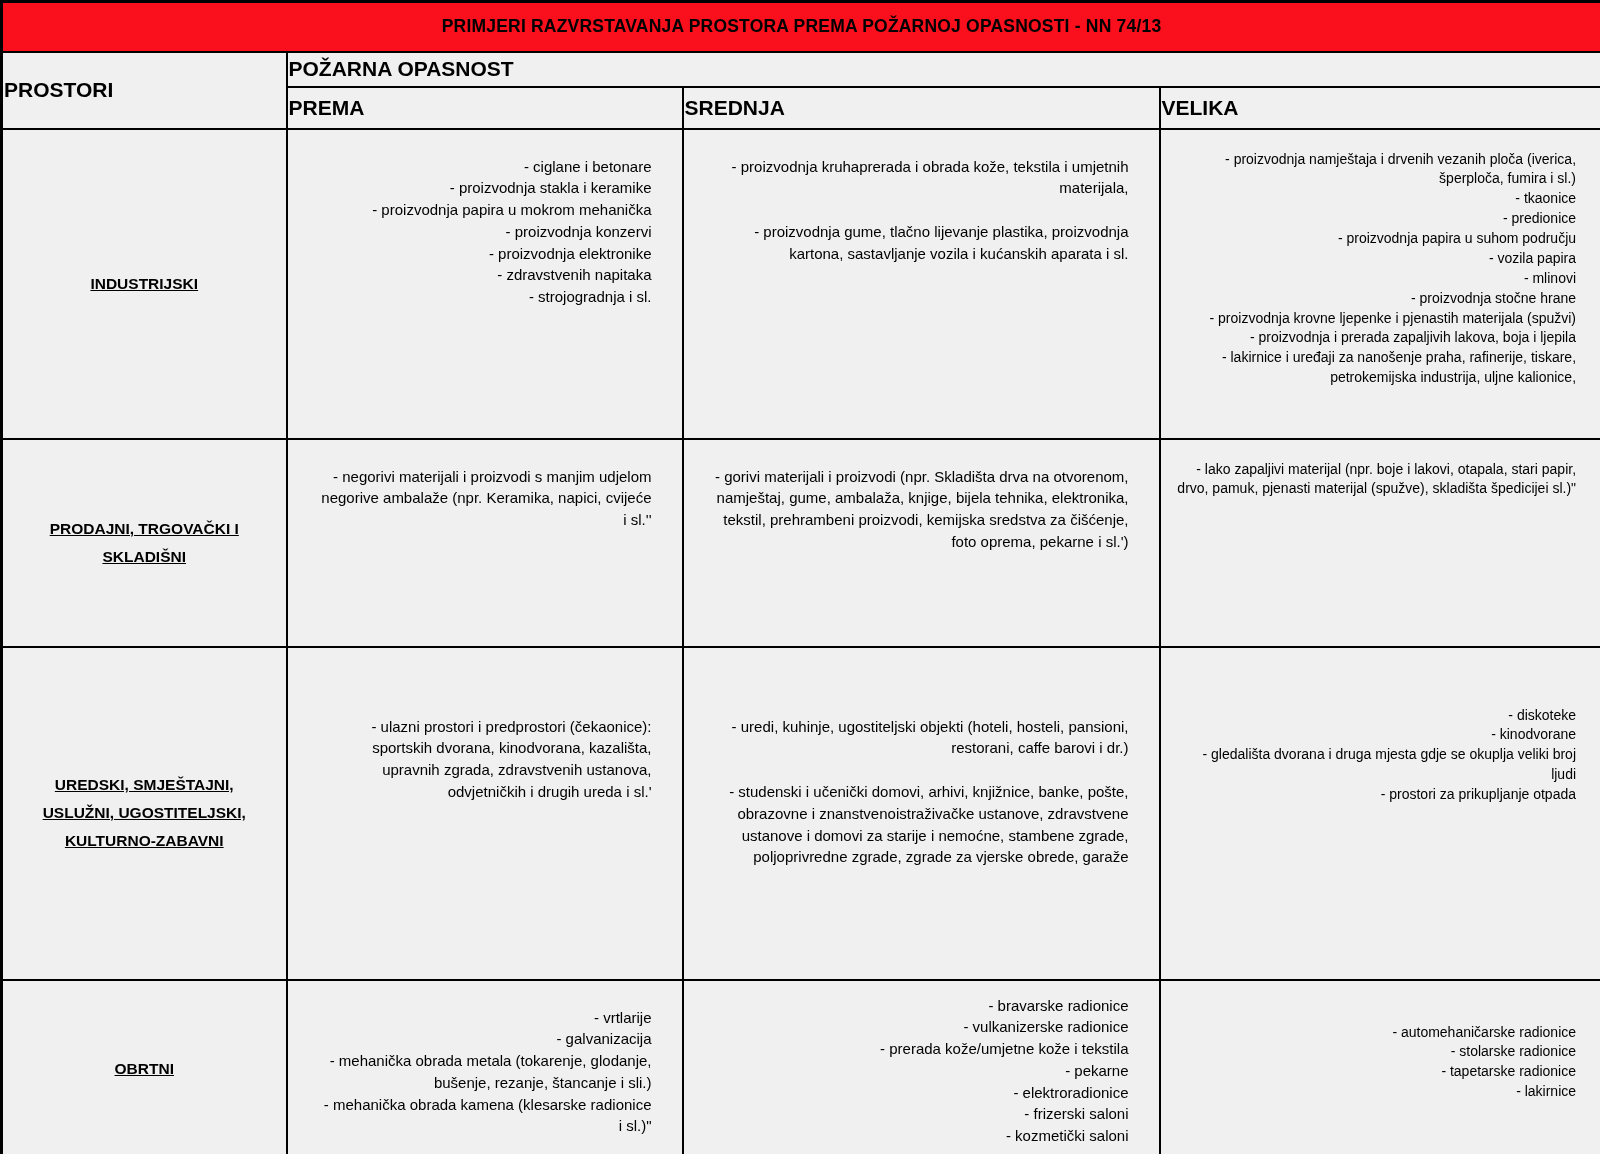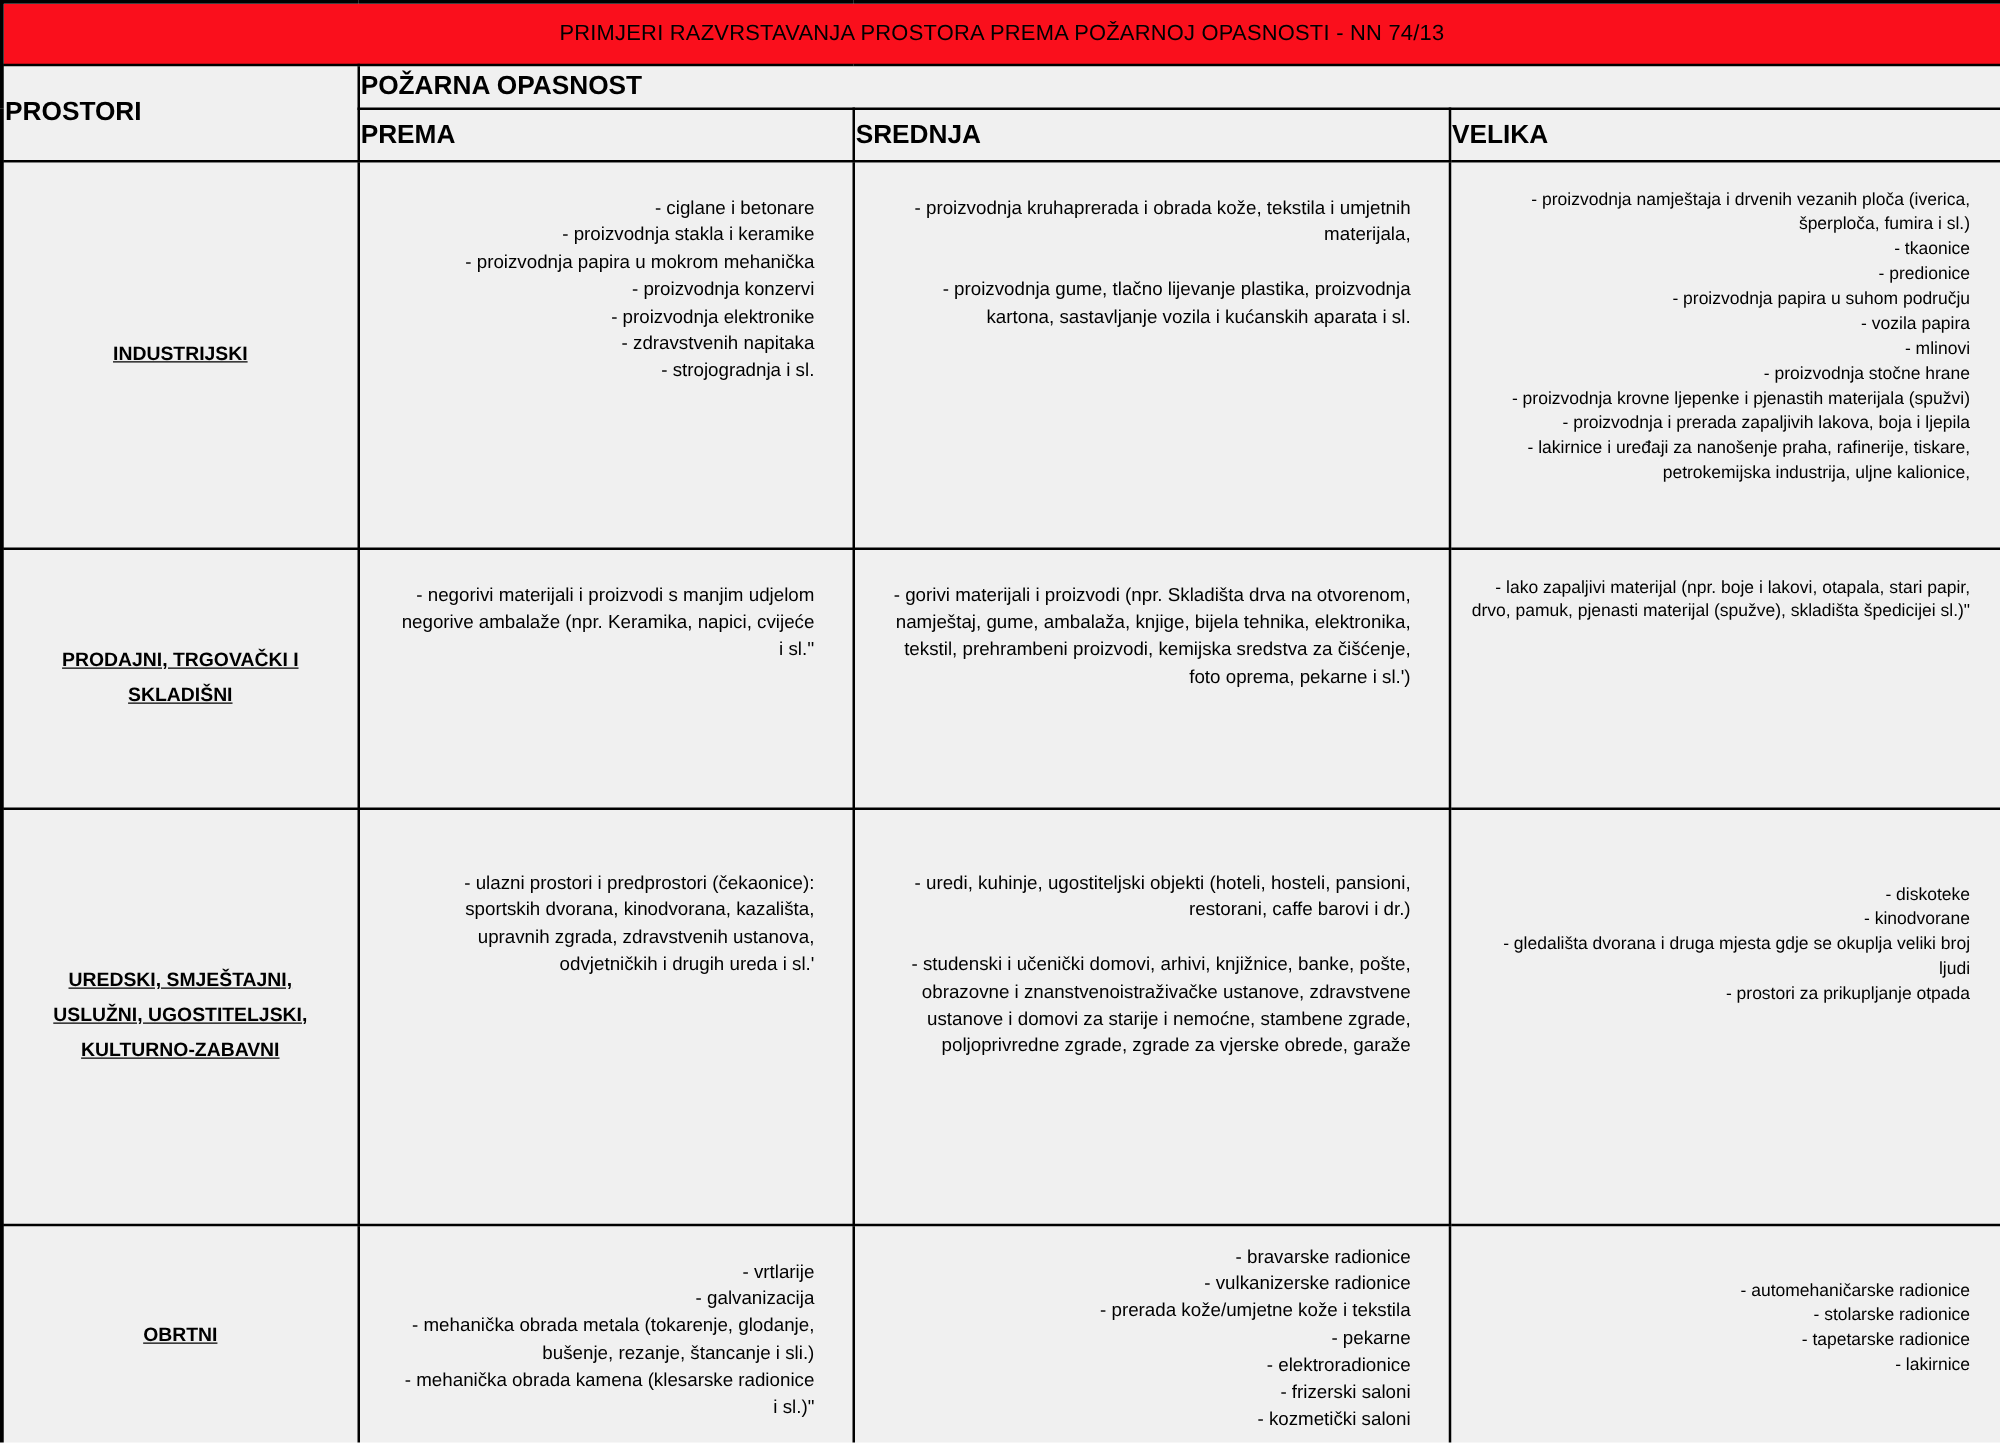--- a/index.html
+++ b/index.html
@@ -25,21 +25,21 @@
   th,td{
     border:2px solid var(--border);
     background:var(--cell-bg);
     vertical-align:top;
     overflow:hidden;
   }
   tr.title-row{height:50px;}
   tr.title-row th{
     background:var(--red);
     text-align:center;vertical-align:middle;
-    font-size:17.5px;font-weight:normal;letter-spacing:0.2px;
+    font-size:17.5px;font-weight:bold;letter-spacing:0.2px;
   }
   tr.group-row{height:35px;}
   tr.level-row{height:42px;}
   th.corner,th.group,th.level{
     text-align:left;vertical-align:middle;
     font-size:21px;font-weight:bold;
   }
   th.rowlabel{
     text-align:center;vertical-align:middle;
     font-size:15.5px;font-weight:bold;line-height:1.8;
@@ -53,21 +53,21 @@
   }
   td.col-velika{
     font-size:14px;line-height:1.42;
     padding:20px 24px 10px 16px;
     margin-left:40px;
   }
   tr.row-industrijski{height:310px;}
   tr.row-prodajni{height:208px;}
   tr.row-uredski{height:333px;}
   tr.row-obrtni{height:173px;}
-  tr.row-uredski td.body{padding-top:48px;}
+  tr.row-uredski td.body{padding-top:68px;}
   tr.row-uredski td.col-velika{padding-top:58px;}
   tr.row-obrtni td.cell-srednja{padding-top:14px;}
   tr.row-obrtni td.col-velika{padding-top:42px;}
   .para{margin:0;}
   .para.blank{height:22px;}
 </style>
 </head>
 <body>
 
 <table class="hazard">

